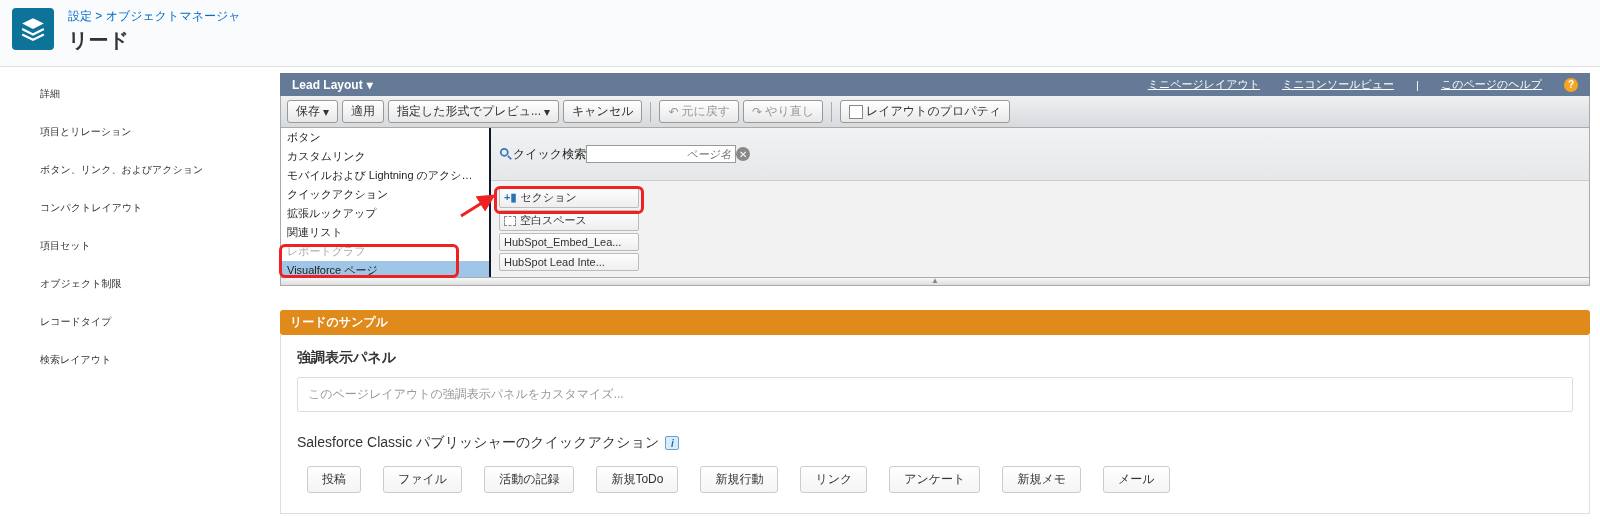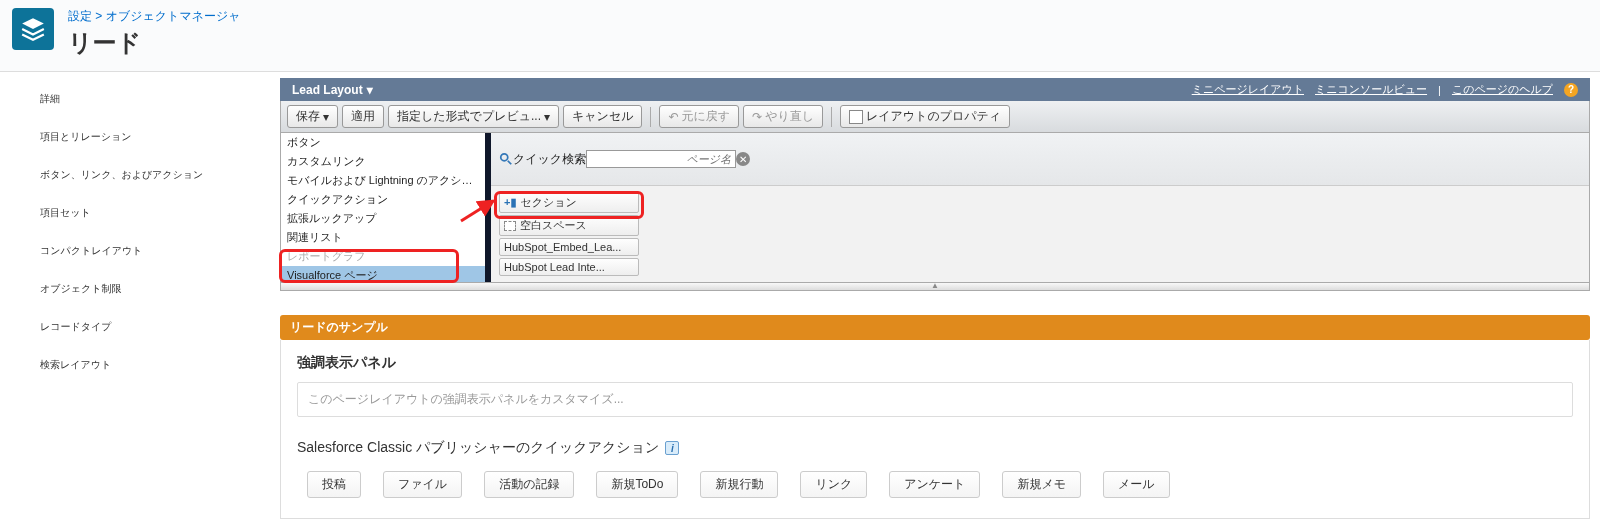--- a/index.html
+++ b/index.html
@@ -3,38 +3,38 @@
 <meta charset="utf-8">
 <style>
 * { box-sizing: border-box; margin: 0; padding: 0; }
 body { font-family: "Hiragino Kaku Gothic Pro", Meiryo, sans-serif; font-size: 13px; background: #fff; color: #222; }
 .header { display: flex; align-items: flex-start; padding: 8px 16px 12px 12px; background: #fafbfc; border-bottom: 1px solid #ddd; }
 .header-icon { width: 42px; height: 42px; background: #0d7399; border-radius: 4px; display: flex; align-items: center; justify-content: center; margin-right: 14px; flex-shrink: 0; }
 .header-icon svg { width: 26px; height: 26px; fill: #fff; }
 .header-text { }
 .breadcrumb { color: #006dcc; font-size: 12px; margin-bottom: 2px; }
 .breadcrumb a { color: #006dcc; text-decoration: none; }
-.page-title { font-size: 24px; font-weight: 600; color: #333; }
+.page-title { font-size: 20px; font-weight: 600; color: #333; }
 .main { display: flex; }
 .sidebar { width: 260px; background: #fff; padding-top: 8px; flex-shrink: 0; }
 .sidebar-item { padding: 12px 24px 12px 36px; font-size: 10px; color: #333; cursor: pointer; border-left: 4px solid transparent; }
 .sidebar-item.active { background: #f4f6f9; border-left-color: #0070d2; font-weight: 600; }
 .content { flex: 1; padding: 6px 10px 10px 20px; }
 .titlebar { background: #647a96; color: #fff; padding: 4px 12px; display: flex; align-items: center; justify-content: space-between; font-size: 12px; }
 .titlebar-left { display: flex; align-items: flex-end; gap: 4px; font-weight: bold; }
-.titlebar-right { display: flex; align-items: center; gap: 11px; font-size: 11px; }
+.titlebar-right { display: flex; align-items: center; gap: 22px; font-size: 11px; }
 .titlebar-right a { color: #fff; text-decoration: underline; }
 .help-icon { width: 14px; height: 14px; background: #f4a522; border-radius: 50%; color: #fff; font-size: 10px; display: inline-flex; align-items: center; justify-content: center; font-weight: bold; text-decoration: none !important; }
 .toolbar { background: linear-gradient(#eef0f2, #d8dbde); border: 1px solid #aaa; border-top: none; padding: 4px 6px; display: flex; gap: 4px; align-items: center; }
 .tb-btn { background: linear-gradient(#fff, #e8e8e8); border: 1px solid #999; border-radius: 3px; padding: 2px 8px; font-size: 12px; color: #333; cursor: pointer; display: inline-flex; align-items: center; gap: 3px; }
 .tb-btn:disabled, .tb-btn.disabled { color: #999; cursor: default; }
 .tb-sep { width: 1px; height: 20px; background: #aaa; margin: 0 4px; }
 .tb-icon { width: 14px; height: 14px; border: 1px solid #888; background: #fff; display: inline-block; }
 .palette { display: flex; border: 1px solid #aaa; border-top: none; height: 150px; position: relative; background: #f0f0f0; }
-.palette-cats { width: 210px; overflow: auto; background: #fff; border-right: 6px solid #0f172a; font-size: 11px; position: relative; }
+.palette-cats { width: 210px; overflow: auto; background: #fff; border-right: 2px solid #0f172a; font-size: 11px; position: relative; }
 .palette-cats::-webkit-scrollbar { width: 18px; }
 .palette-cats::-webkit-scrollbar-track { background: #eee; border-left: 1px solid #ccc; }
 .palette-cats::-webkit-scrollbar-thumb { background: #c8c8c8; border: 1px solid #999; }
 .cat { padding: 2px 6px; cursor: pointer; white-space: nowrap; overflow: hidden; text-overflow: ellipsis; }
 .cat.selected { background: #9fc6e6; }
 .palette-main { flex: 1; display: flex; flex-direction: column; }
 .palette-search { padding: 17px 8px; display: flex; align-items: center; background: linear-gradient(#f0f2f4, #e5e7e9); border-bottom: 1px solid #ccc; font-size: 12px; }
 .search-input { border: 1px solid #999; padding: 2px 4px; font-size: 11px; width: 150px; background: #fff; color: #888; font-style: italic; text-align: right; }
 .clear-icon { width: 14px; height: 14px; border-radius: 50%; background: #888; color: #fff; font-size: 10px; display: inline-flex; align-items: center; justify-content: center; cursor: pointer; }
 .pal-items { padding: 6px 8px; display: flex; flex-direction: column; gap: 2px; align-items: flex-start; background: #f2f2f2; flex: 1; }
@@ -73,22 +73,22 @@
     </div>
     <div class="page-title">リード</div>
   </div>
 </div>
 
 <div class="main">
   <div class="sidebar">
     <div class="sidebar-item">詳細</div>
     <div class="sidebar-item">項目とリレーション</div>
     <div class="sidebar-item">ボタン、リンク、およびアクション</div>
+    <div class="sidebar-item">コンパクトレイアウト</div>
     <div class="sidebar-item">項目セット</div>
-    <div class="sidebar-item">コンパクトレイアウト</div>
     <div class="sidebar-item">オブジェクト制限</div>
     <div class="sidebar-item">レコードタイプ</div>
     <div class="sidebar-item">検索レイアウト</div>
   </div>
 
   <div class="content">
     <div class="titlebar">
       <div class="titlebar-left">
         <span>Lead Layout</span>
         <span>▾</span>

